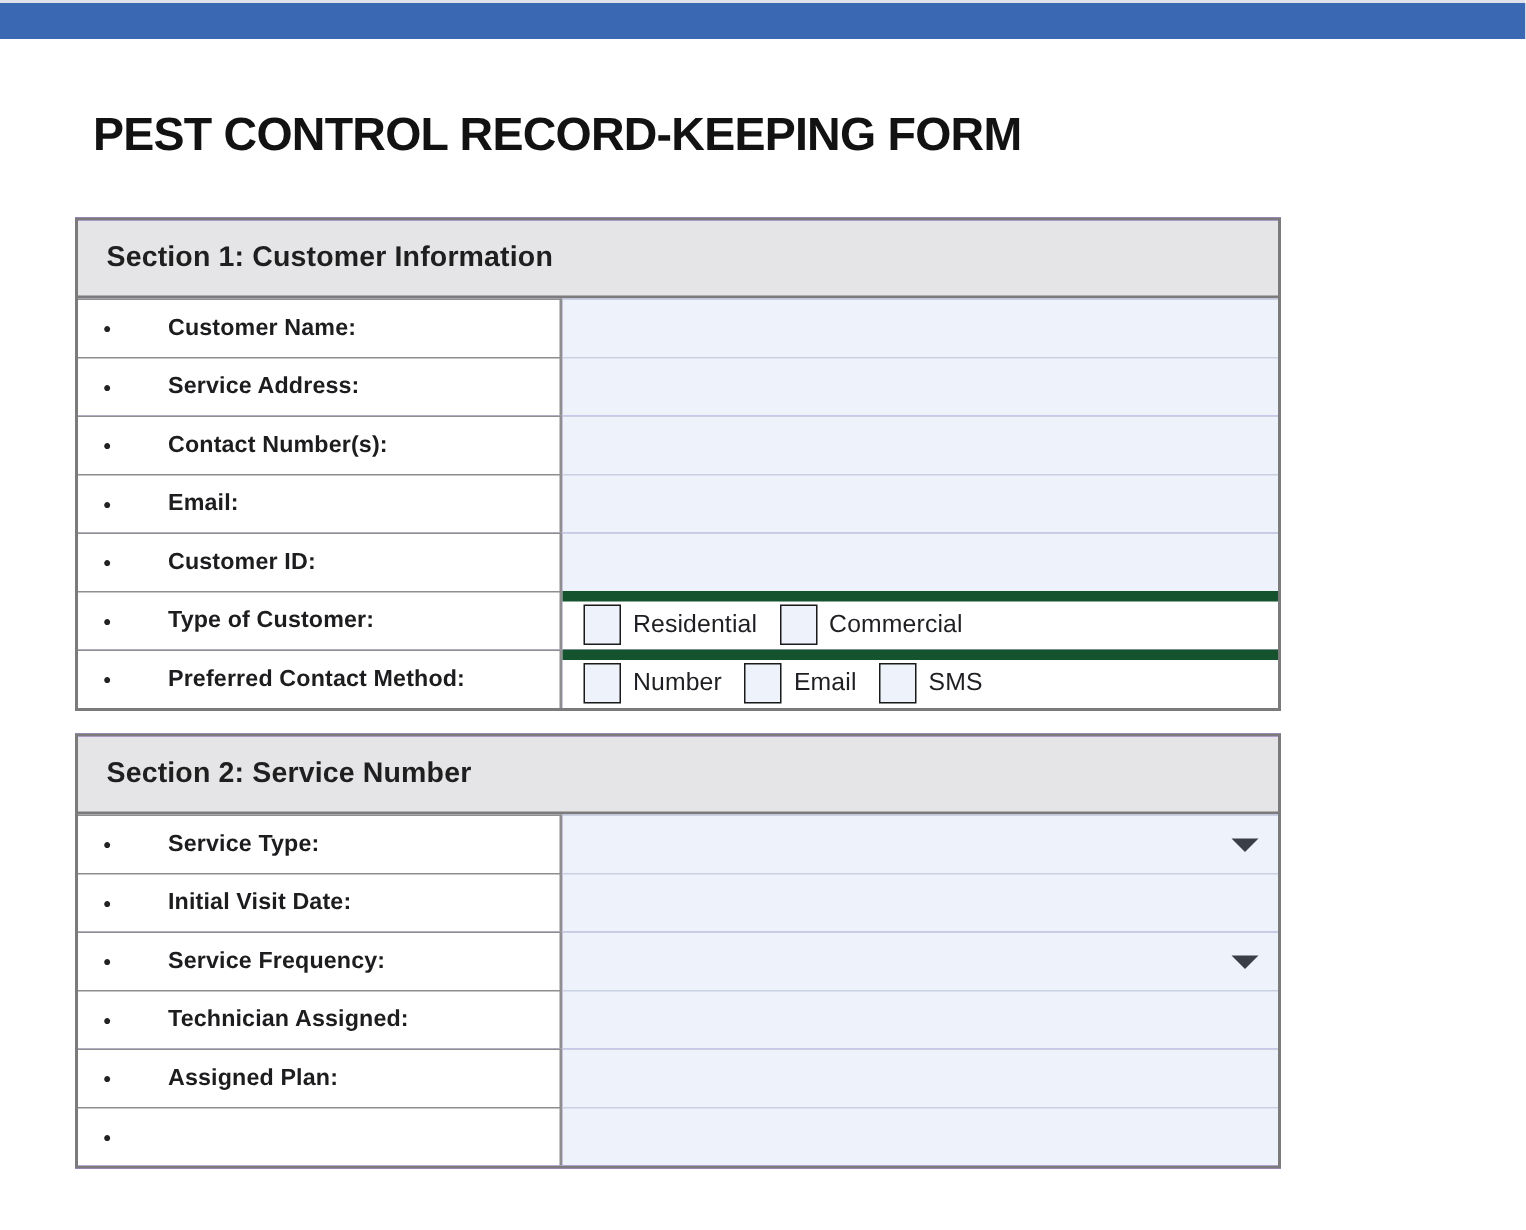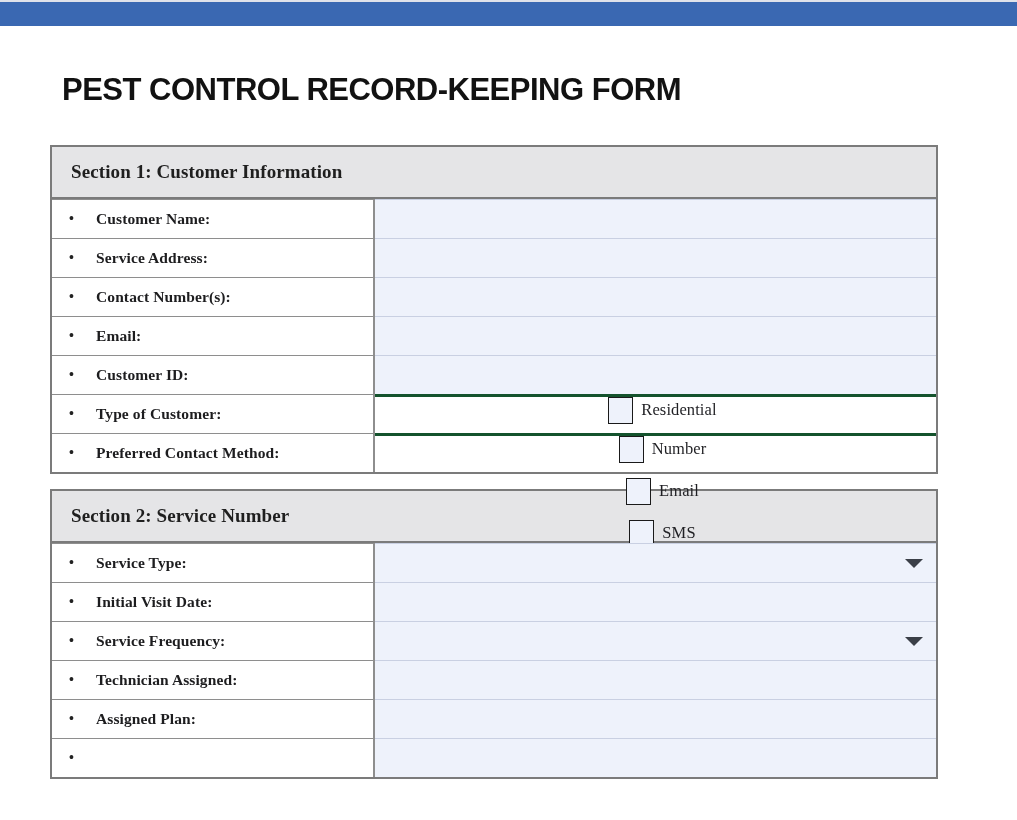--- a/index.html
+++ b/index.html
@@ -17,24 +17,23 @@
   .page-title {
     margin: 46px 0 0 12px;
     font-size: 31px;
     font-weight: bold;
     letter-spacing: -0.5px;
     color: #121212;
     line-height: 1.15;
   }
 
   .form-table {
-    width: 888px;
+    width: 804px;
     border: 2px solid #7b7b7b;
     background: #6d28d9;
-    font-family: Liberation Serif, serif;
   }
   .table-1 { margin-top: 37px; }
   .table-2 { margin-top: 15px; }
 
   .section-header {
     height: 52px;
     background: var(--c-header, #e5e5e7);
     border-bottom: 2px solid #7b7b7b;
     display: flex;
     align-items: center;
@@ -62,31 +61,32 @@
     font-size: 14px;
     font-weight: bold;
     color: #222222;
     line-height: 1;
   }
   .flabel {
     font-size: 15.5px;
     font-weight: bold;
     color: #1d1d1f;
     letter-spacing: 0.1px;
+    margin-left: 16px;
   }
 
   .value-cell {
     flex: 1;
     position: relative;
     display: flex;
     align-items: center;
     background: var(--c-field, #eef2fb);
   }
   .frow.sep-light:not(:first-of-type) .value-cell { border-top: 1px solid #c9d0e2; }
-  .frow.sep-dark:not(:first-of-type)  .value-cell { border-top: 3px solid #14532d; flex-direction: column; }
+  .frow.sep-dark:not(:first-of-type)  .value-cell { border-top: 7px solid #14532d; }
   .value-cell.plain { background: #ffffff; padding-left: 14px; gap: 15px; }
 
   .chk-group { display: flex; align-items: center; gap: 8px; }
   .checkbox {
     width: 25px; height: 27px;
     background: var(--c-field, #eef2fb);
     border: 1.5px solid #1a1a1a;
     display: inline-block;
   }
   .chk-label {

